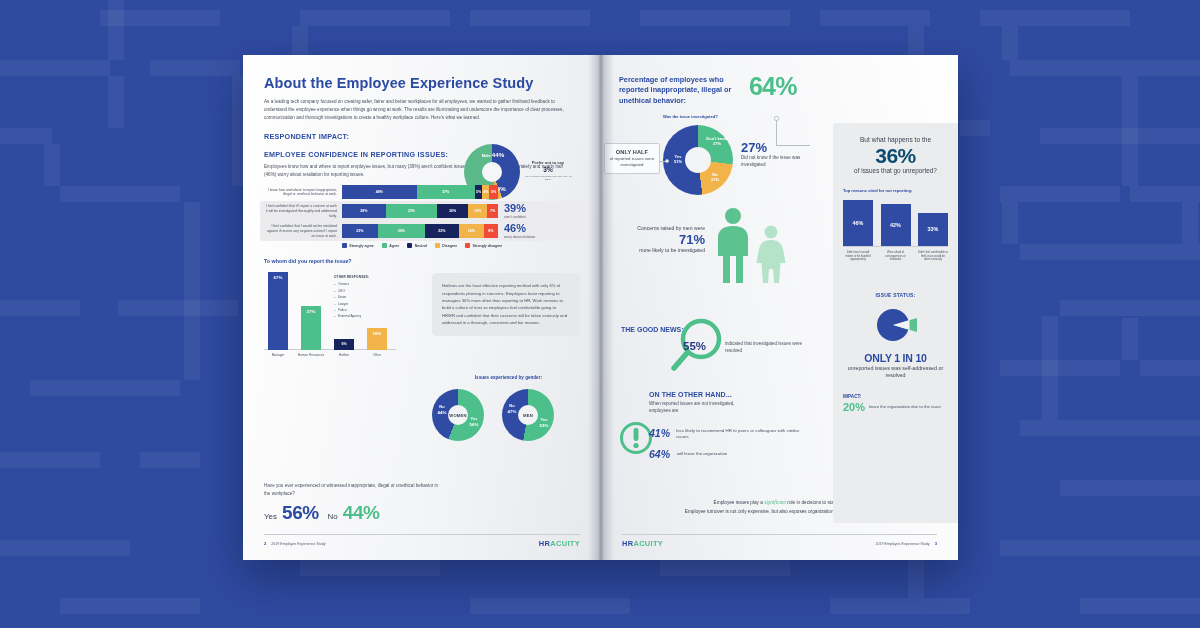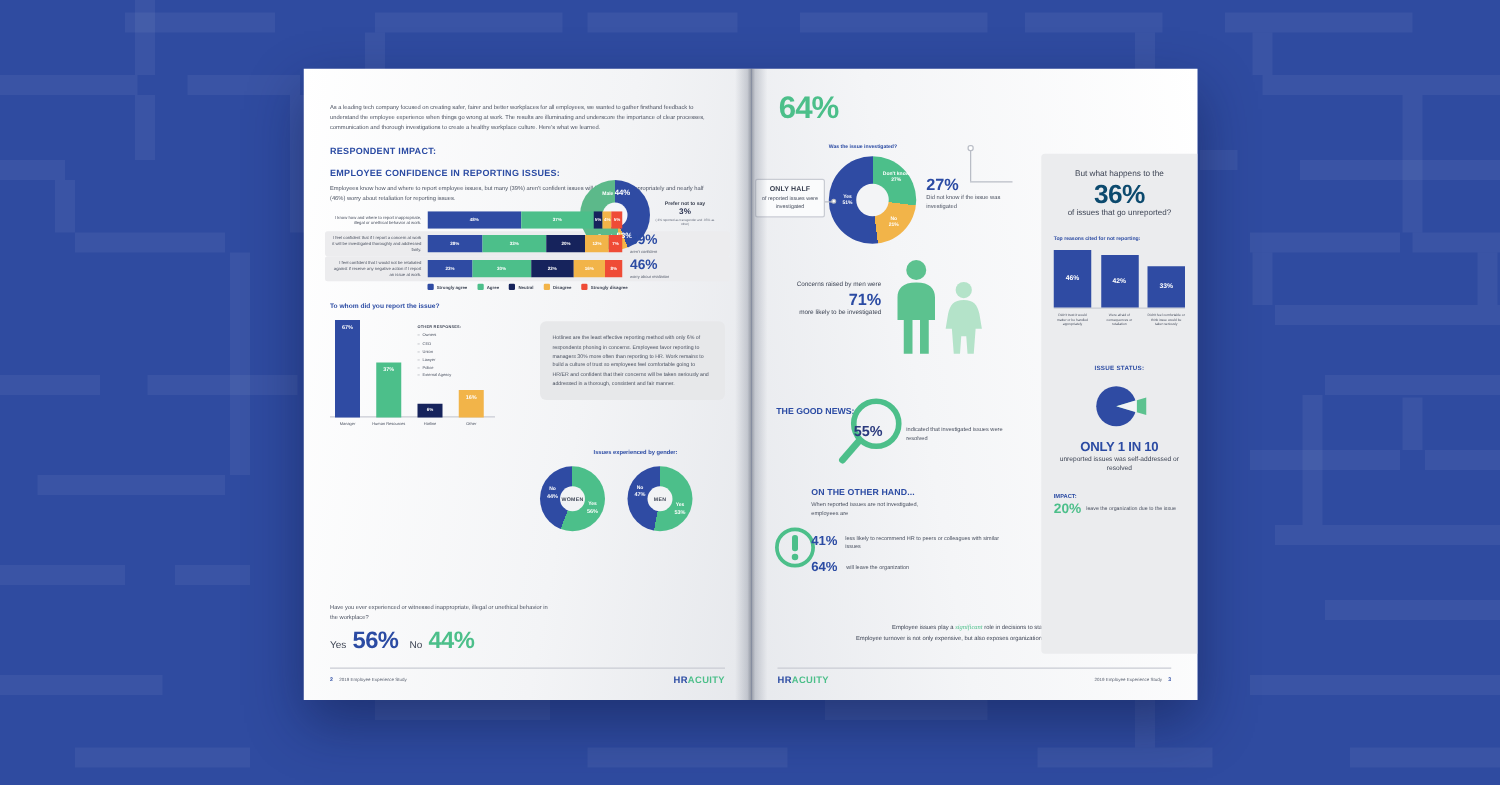--- a/index.html
+++ b/index.html
@@ -166,21 +166,21 @@
   #goodnews .lbl { font-size: 7px; font-weight: bold; color: #2b4ba3; line-height: 1.3; }
   #glass { position: absolute; left: 46px; top: -8px; }
   #g70 { position: absolute; left: 62px; top: 15px; font-size: 11.5px; font-weight: bold; color: #2b3a7e; }
   #gtxt { position: absolute; left: 104px; top: 16px; width: 86px; font-size: 4.5px; color: #4a5160; line-height: 1.5; }
 
   #oth { position: absolute; left: 48px; top: 336px; }
   #oth .hd { font-size: 7px; font-weight: bold; color: #2b4ba3; letter-spacing: .1px; }
   #oth .sub { font-size: 4.5px; color: #4a5160; line-height: 1.5; margin-top: 3px; width: 102px; }
   #excl { position: absolute; left: 18px; top: 366px; }
   .stat-line { position: absolute; display: flex; align-items: flex-start; }
-  .stat-line .p { font-size: 10.5px; font-weight: bold; color: #2b4ba3; line-height: 1; width: 28px; }
+  .stat-line .p { font-size: 10.5px; font-weight: bold; color: #2b4ba3; line-height: 1; width: 28px; font-style: italic; }
   .stat-line .t { font-size: 4.4px; color: #4a5160; line-height: 1.45; }
   #sl1 { left: 48px; top: 373px; width: 160px; }
   #sl2 { left: 48px; top: 394px; width: 160px; align-items: center; }
 
   #conclusion { position: absolute; left: 22px; right: 18px; bottom: 44px; text-align: center; }
   #conclusion p { font-size: 4.7px; color: #3d4454; line-height: 1.7; }
   .script { font-style: italic; color: #4cbf8a; font-family: "Liberation Serif", serif; font-size: 5.2px; }
 
   
   #sidepanel {
@@ -259,20 +259,21 @@
     <div class="bar" style="left:292px;top:420px;width:16px;height:140px"></div>
     <div class="bar" style="left:908px;top:440px;width:16px;height:158px"></div>
     <div class="bar" style="left:184px;top:202px;width:16px;height:178px"></div>
     <div class="bar" style="left:1042px;top:316px;width:16px;height:104px"></div>
   </div>
 
 <div id="spread">
 
   <div class="page" id="page-left">
     <div class="pad-l">
+      <div class="h1">About the Employee Experience Study</div>
       <div class="body-txt" id="intro-para">As a leading tech company focused on creating safer, fairer and better workplaces for all employees, we wanted to gather firsthand feedback to understand the employee experience when things go wrong at work. The results are illuminating and underscore the importance of clear processes, communication and thorough investigations to create a healthy workplace culture. Here's what we learned.</div>
 
       <div class="sec-head" style="margin-top:10px">RESPONDENT IMPACT:</div>
 
 
       <div class="sec-head" id="confidence">EMPLOYEE CONFIDENCE IN REPORTING ISSUES:</div>
       <div class="body-txt" style="width:312px;margin-top:4px">Employees know how and where to report employee issues, but many (39%) aren't confident issues will be addressed appropriately and nearly half (46%) worry about retaliation for reporting issues.</div>
 
       <div id="stack-block">
 
@@ -462,20 +463,21 @@
         <div class="brand">
           <span class="hr">HR</span><span class="ac">ACUITY</span>
         </div>
       </div>
     </div>
   </div>
 
   <div class="page" id="page-right">
     <div class="pad-r">
       <div id="rt-head">
+        <div class="lead">Percentage of employees who reported inappropriate, illegal or unethical behavior:</div>
         <div id="big64">64%</div>
       </div>
 
       <div id="connector">
         <div class="v"></div>
           <div class="h"></div>
           <div class="dot"></div>
       </div>
 
       <div id="q-inv">Was the issue investigated?</div>

